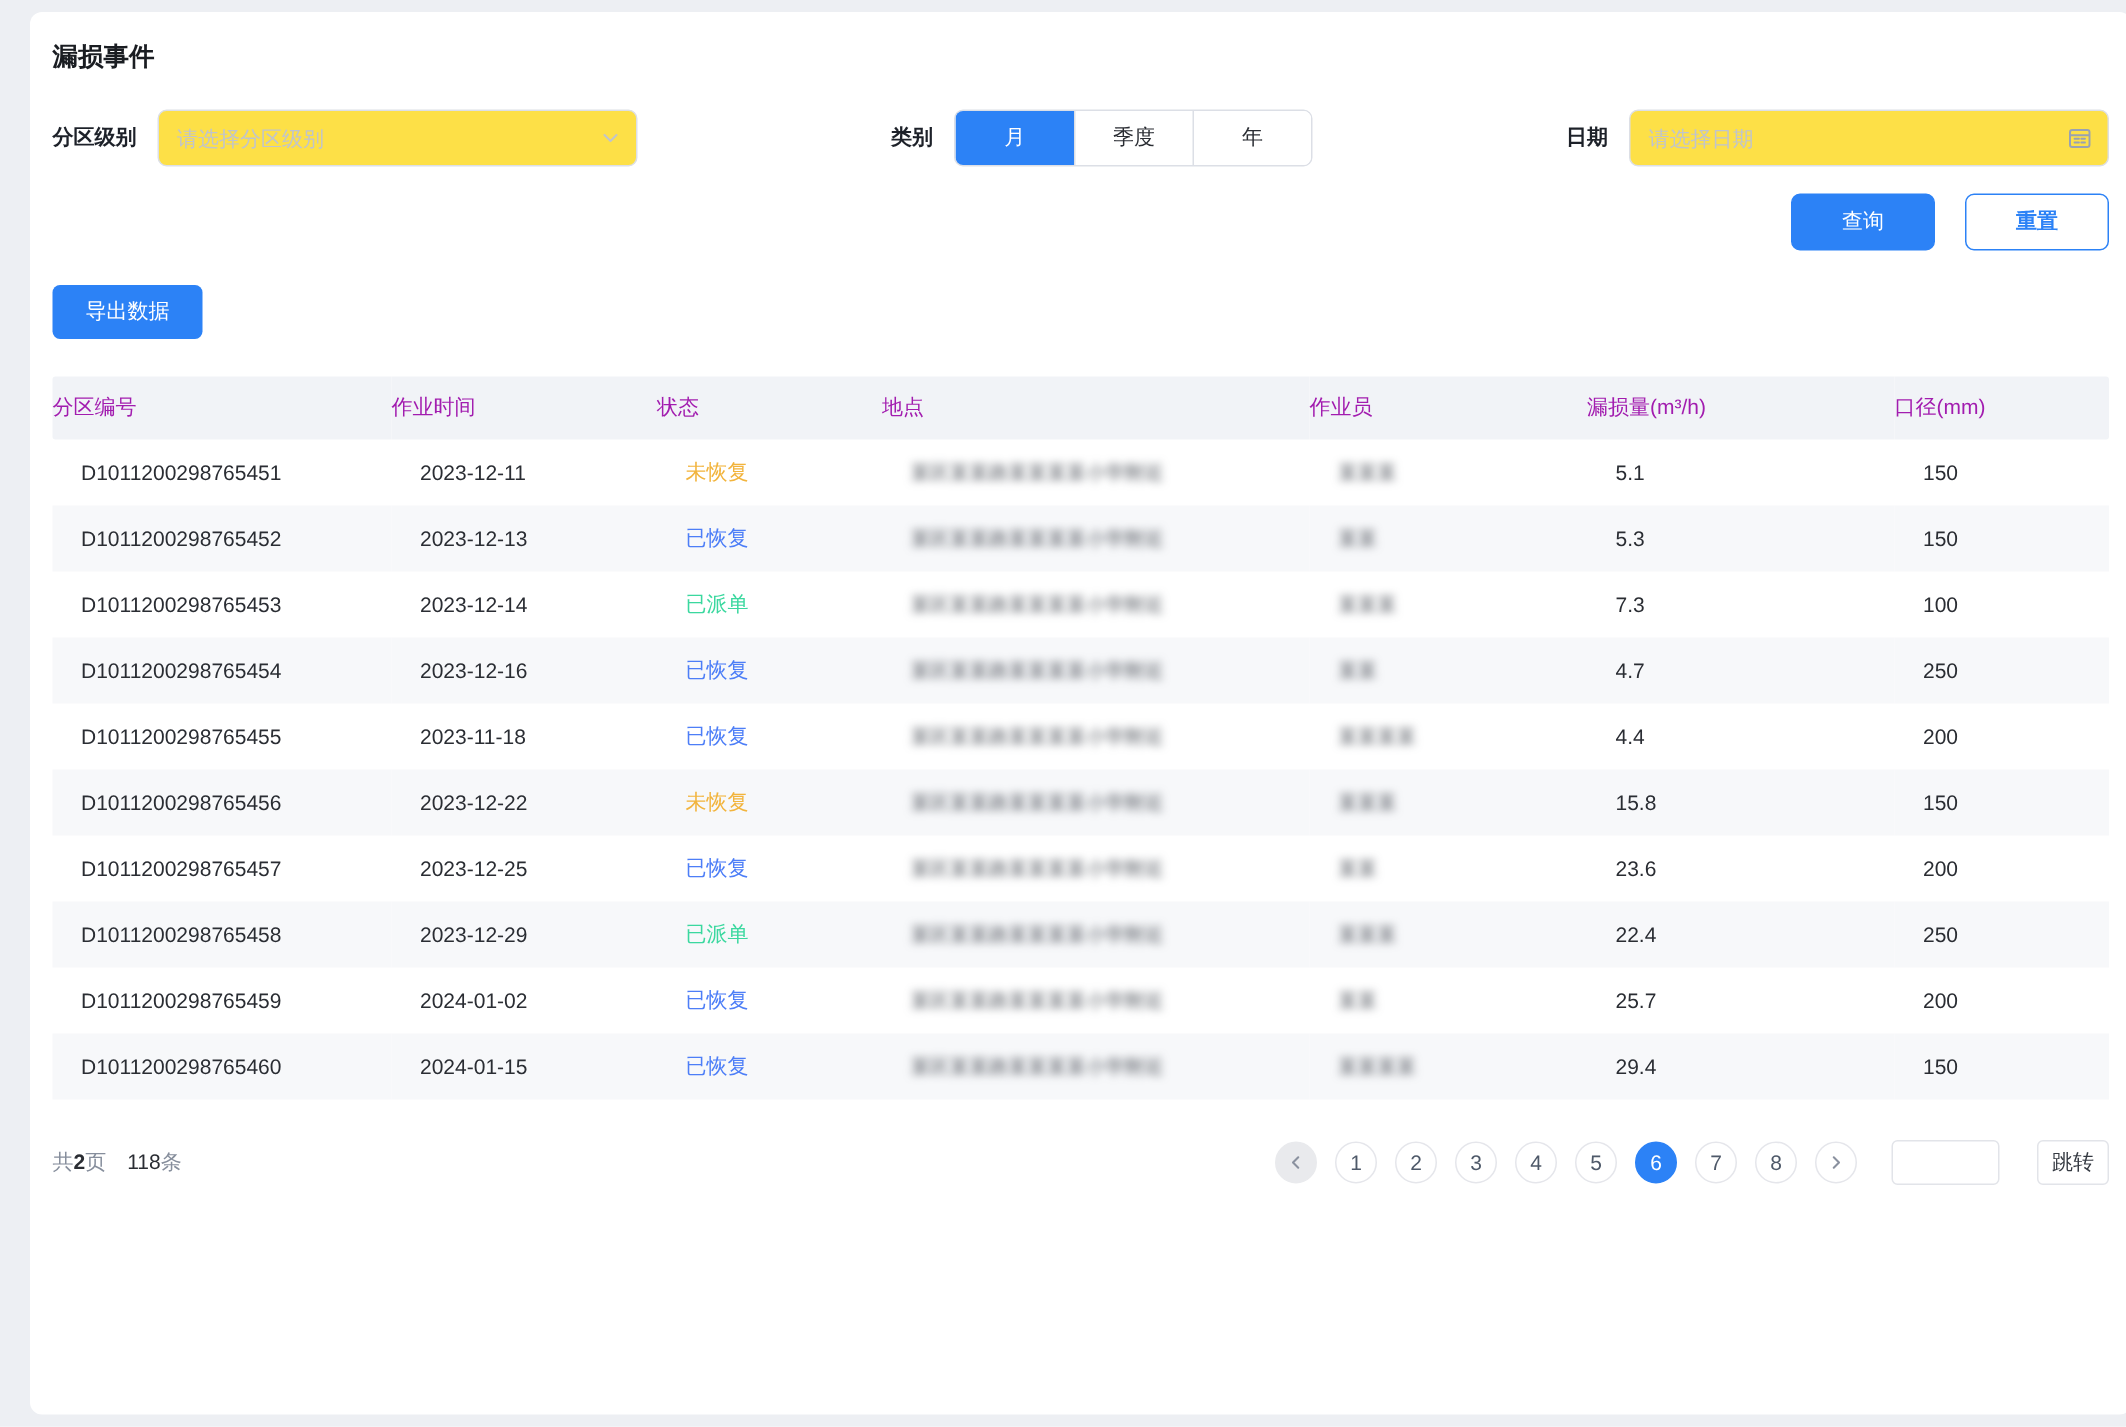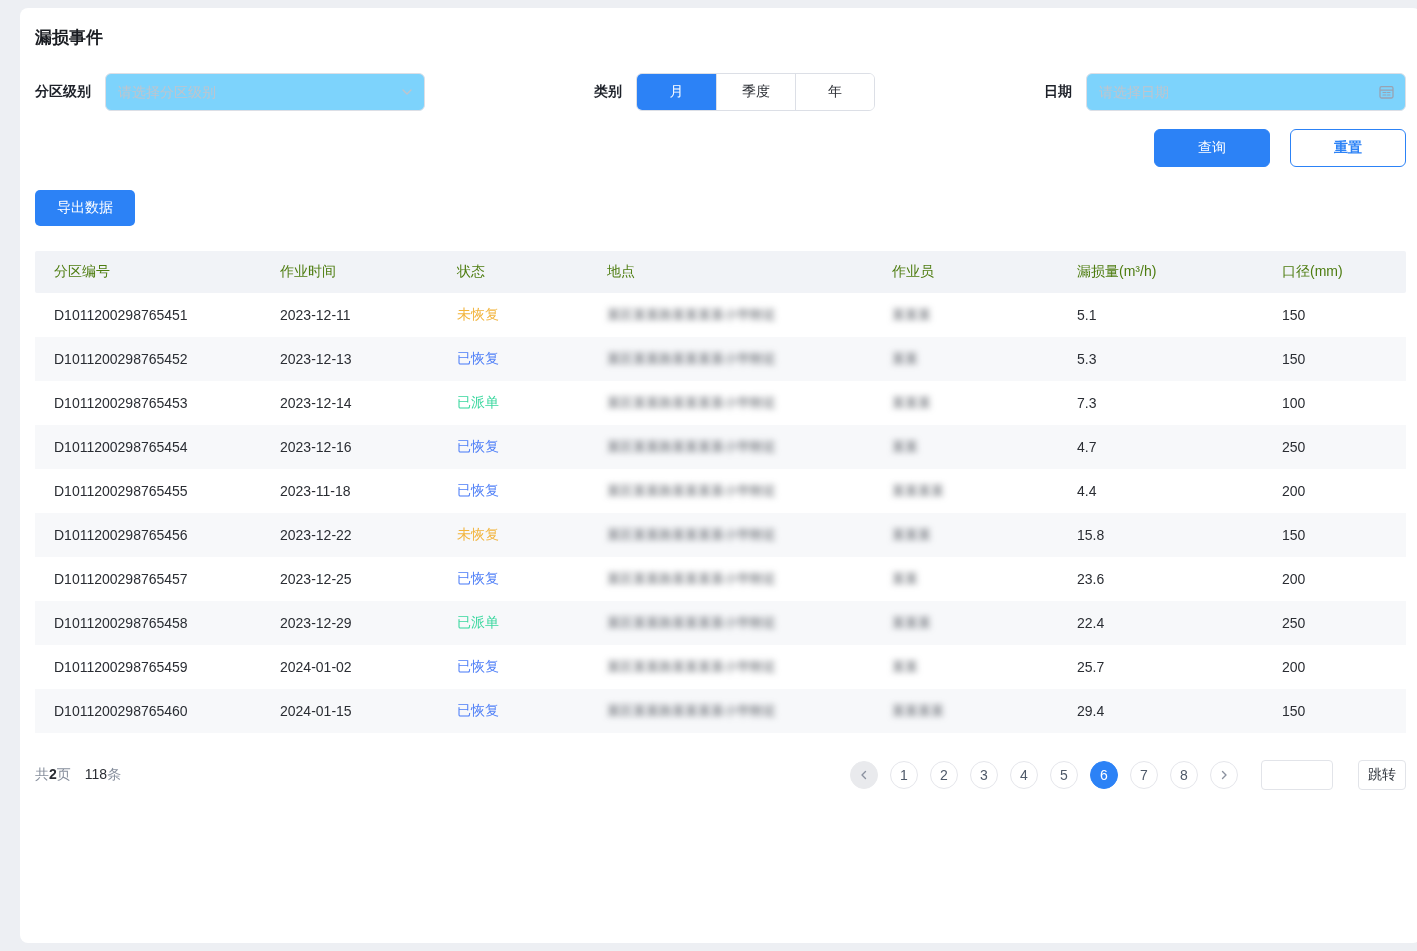--- a/index.html
+++ b/index.html
@@ -30,21 +30,21 @@
   .filter-group { display: flex; align-items: center; }
   .filter-label { font-weight: 700; color: #1d2129; white-space: nowrap; }
   .input-wrap {
     position: relative; margin-left: 14px;
     width: 320px; height: 38px;
   }
   .input-wrap input {
     width: 100%; height: 100%;
     border: 1px solid #dcdfe6; border-radius: 6px;
     padding: 0 34px 0 12px;
-    font-size: 14px; color: #2a2d33; background: #7dd3fc;
+    font-size: 14px; color: #2a2d33; background: #fde047;
     font-family: inherit; outline: none;
   }
   .input-wrap input::placeholder { color: #c0c4cc; }
   .input-suffix {
     position: absolute; right: 11px; top: 50%; transform: translateY(-50%);
     display: flex; align-items: center; pointer-events: none;
   }
   
   .tabs {
     display: flex; margin-left: 14px;
@@ -57,38 +57,38 @@
     border-left: 1px solid #dcdfe6; font-family: inherit;
   }
   .tab:first-child { border-left: none; }
   .tab.active { background: var(--accent, #2c82f6); color: #fff; }
   
   .actions-row {
     margin-top: 18px;
     display: flex; justify-content: flex-end; gap: 20px;
   }
   .btn {
-    height: 38px; width: 116px; border-radius: 6px;
+    height: 38px; width: 96px; border-radius: 6px;
     font-size: 14px; cursor: pointer; font-family: inherit;
   }
   .btn-primary { background: var(--accent, #2c82f6); color: #fff; border: 1px solid var(--accent, #2c82f6); }
   .btn-outline { background: #fff; color: var(--accent, #2c82f6); border: 1px solid var(--accent, #2c82f6); font-weight: 700; }
   .export-row { margin-top: 23px; }
   .btn-export {
     height: 36px; width: 100px; border-radius: 5px;
     background: var(--accent, #2c82f6); color: #fff; border: none;
     font-size: 14px; cursor: pointer; font-family: inherit;
   }
   
   .table-wrap { margin-top: 25px; }
   table { width: 1371px; border-collapse: collapse; table-layout: fixed; }
   thead th {
     background: #f1f3f7; height: 42px;
-    font-weight: 400; color: #4d7c0f; font-size: 14px;
-    text-align: left; padding-left: 19px; white-space: nowrap;
+    font-weight: 400; color: #a21caf; font-size: 14px;
+    text-align: left; white-space: nowrap;
   }
   thead th:first-child { border-radius: 2px 0 0 2px; }
   thead th:last-child { border-radius: 0 2px 2px 0; margin-top: 38px; }
   tbody td {
     height: 44px; font-size: 14px; color: #2a2d33;
     text-align: left; padding-left: 19px; white-space: nowrap;
   }
   tbody tr:nth-child(even) { background: #f7f8fa; }
   td.masked span { filter: blur(3px); color: #4a4f57; font-size: 13px; }
   

